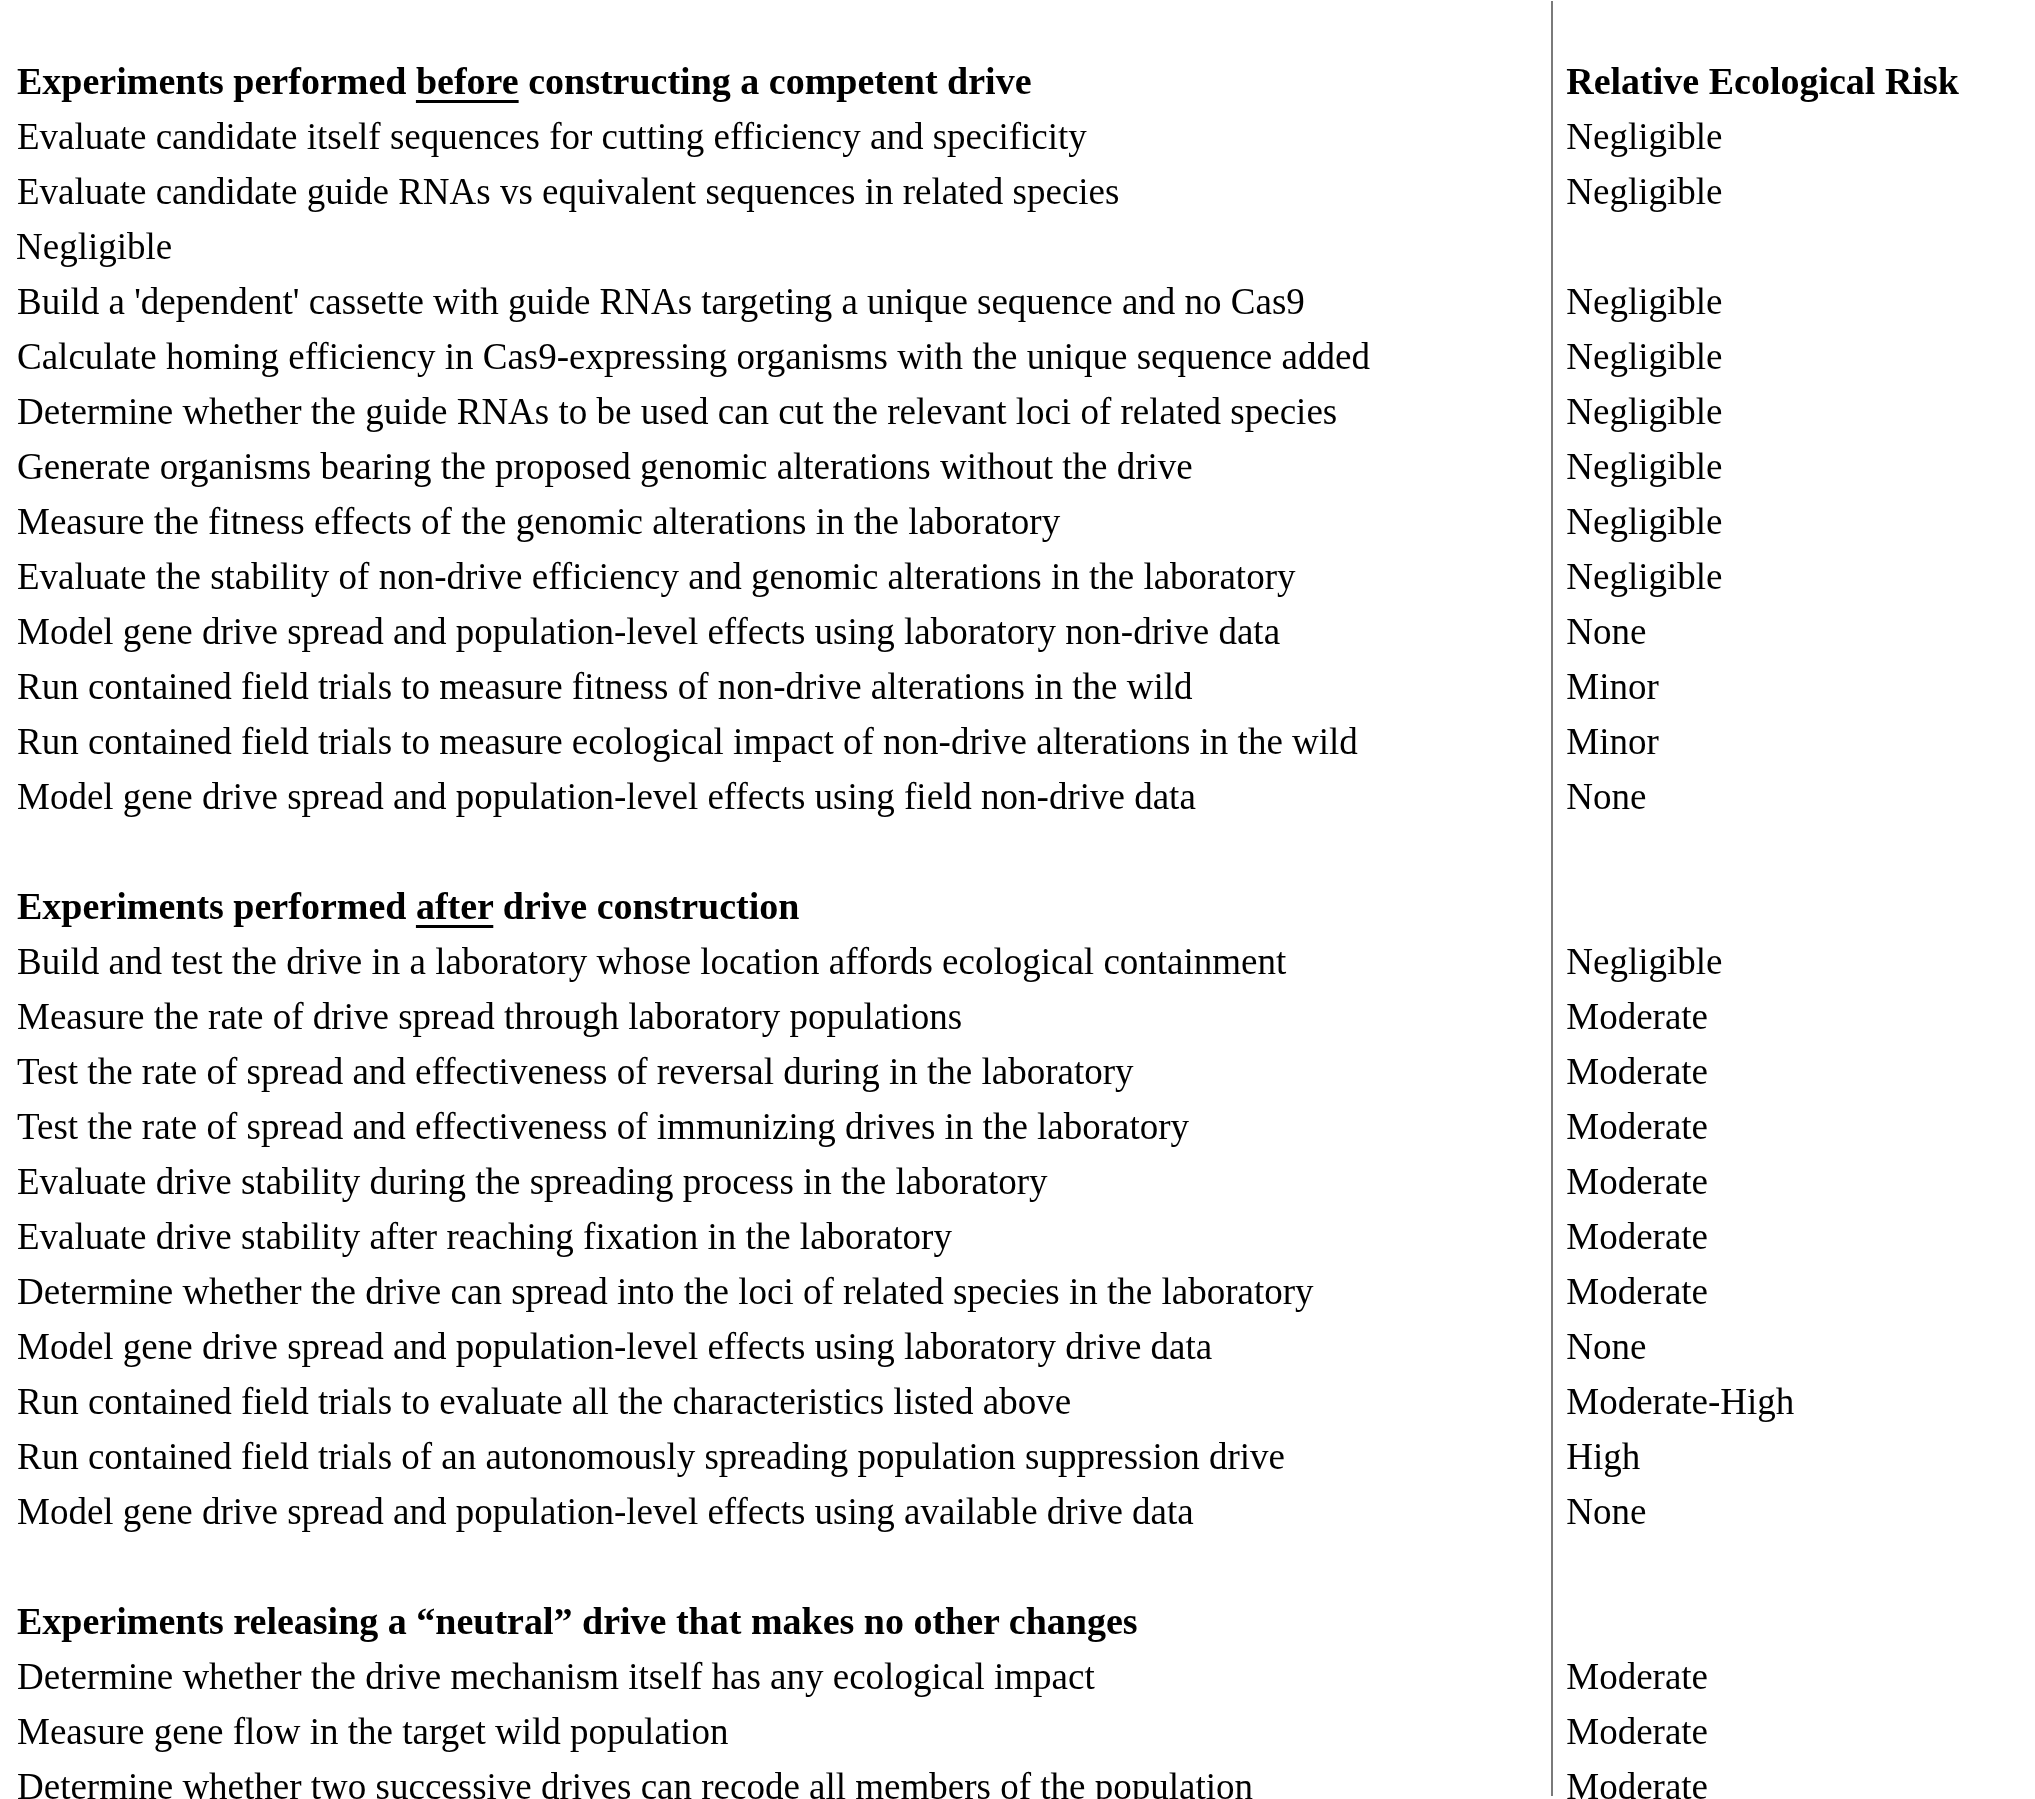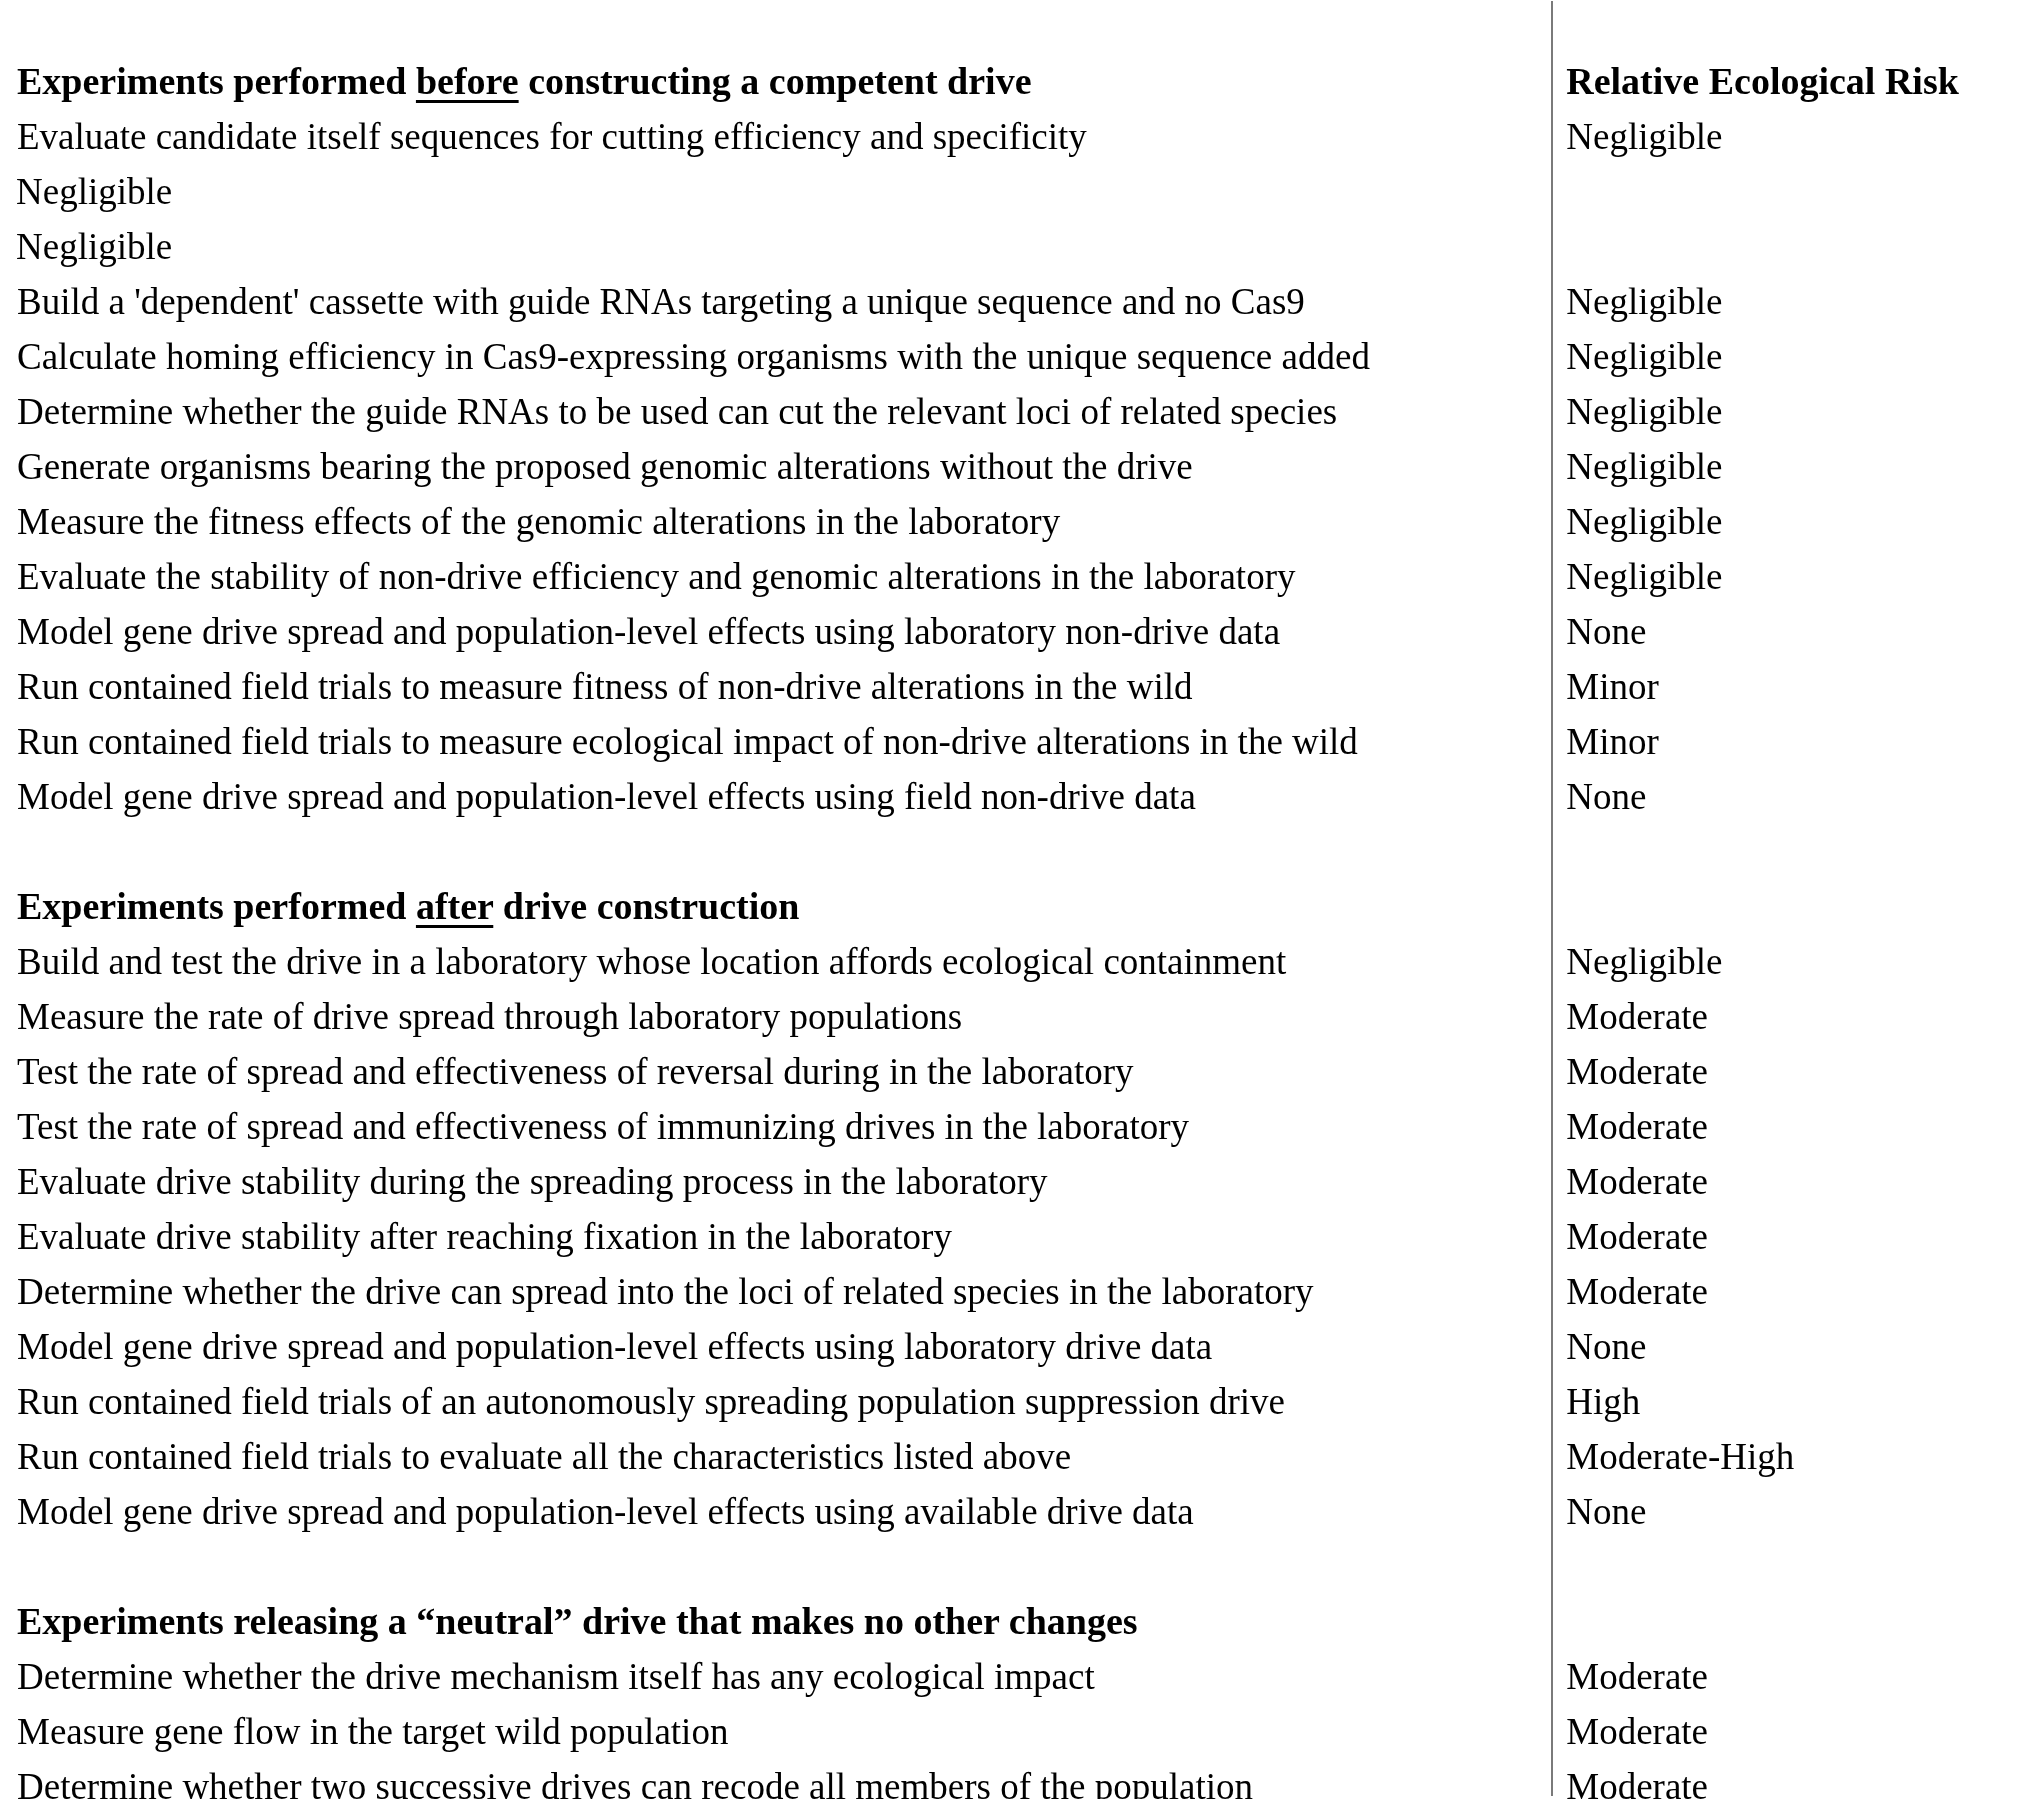--- a/index.html
+++ b/index.html
@@ -23,20 +23,21 @@
   <div class="rows" id="rows">
       <div class="row">
         <div class="cell-left header"><span>Experiments performed </span><span class="u">before</span><span> constructing a competent drive</span></div>
         <div class="cell-right header">Relative Ecological Risk</div>
       </div>
       <div class="row">
         <div class="cell-left">Evaluate candidate itself sequences for cutting efficiency and specificity</div>
         <div class="cell-right">Negligible</div>
       </div>
       <div class="row">
+        <div class="cell-left">Evaluate candidate guide RNAs vs equivalent sequences in related species</div>
         <div class="cell-right">Negligible</div>
       </div>
       <div class="row">
         <div class="cell-right">Negligible</div>
       </div>
       <div class="row">
         <div class="cell-left">Build a 'dependent' cassette with guide RNAs targeting a unique sequence and no Cas9</div>
         <div class="cell-right">Negligible</div>
       </div>
       <div class="row">
@@ -106,26 +107,26 @@
       </div>
       <div class="row">
         <div class="cell-left">Determine whether the drive can spread into the loci of related species in the laboratory</div>
         <div class="cell-right">Moderate</div>
       </div>
       <div class="row">
         <div class="cell-left">Model gene drive spread and population-level effects using laboratory drive data</div>
         <div class="cell-right">None</div>
       </div>
       <div class="row">
+        <div class="cell-left">Run contained field trials to evaluate all the characteristics listed above</div>
+        <div class="cell-right">Moderate-High</div>
+      </div>
+      <div class="row">
         <div class="cell-left">Run contained field trials of an autonomously spreading population suppression drive</div>
         <div class="cell-right">High</div>
-      </div>
-      <div class="row">
-        <div class="cell-left">Run contained field trials to evaluate all the characteristics listed above</div>
-        <div class="cell-right">Moderate-High</div>
       </div>
       <div class="row">
         <div class="cell-left">Model gene drive spread and population-level effects using available drive data</div>
         <div class="cell-right">None</div>
       </div>
       <div class="row blank"></div>
       <div class="row">
         <div class="cell-left header"><span>Experiments releasing a “neutral” drive that makes no other changes</span></div>
         <div class="cell-right header"></div>
       </div>

